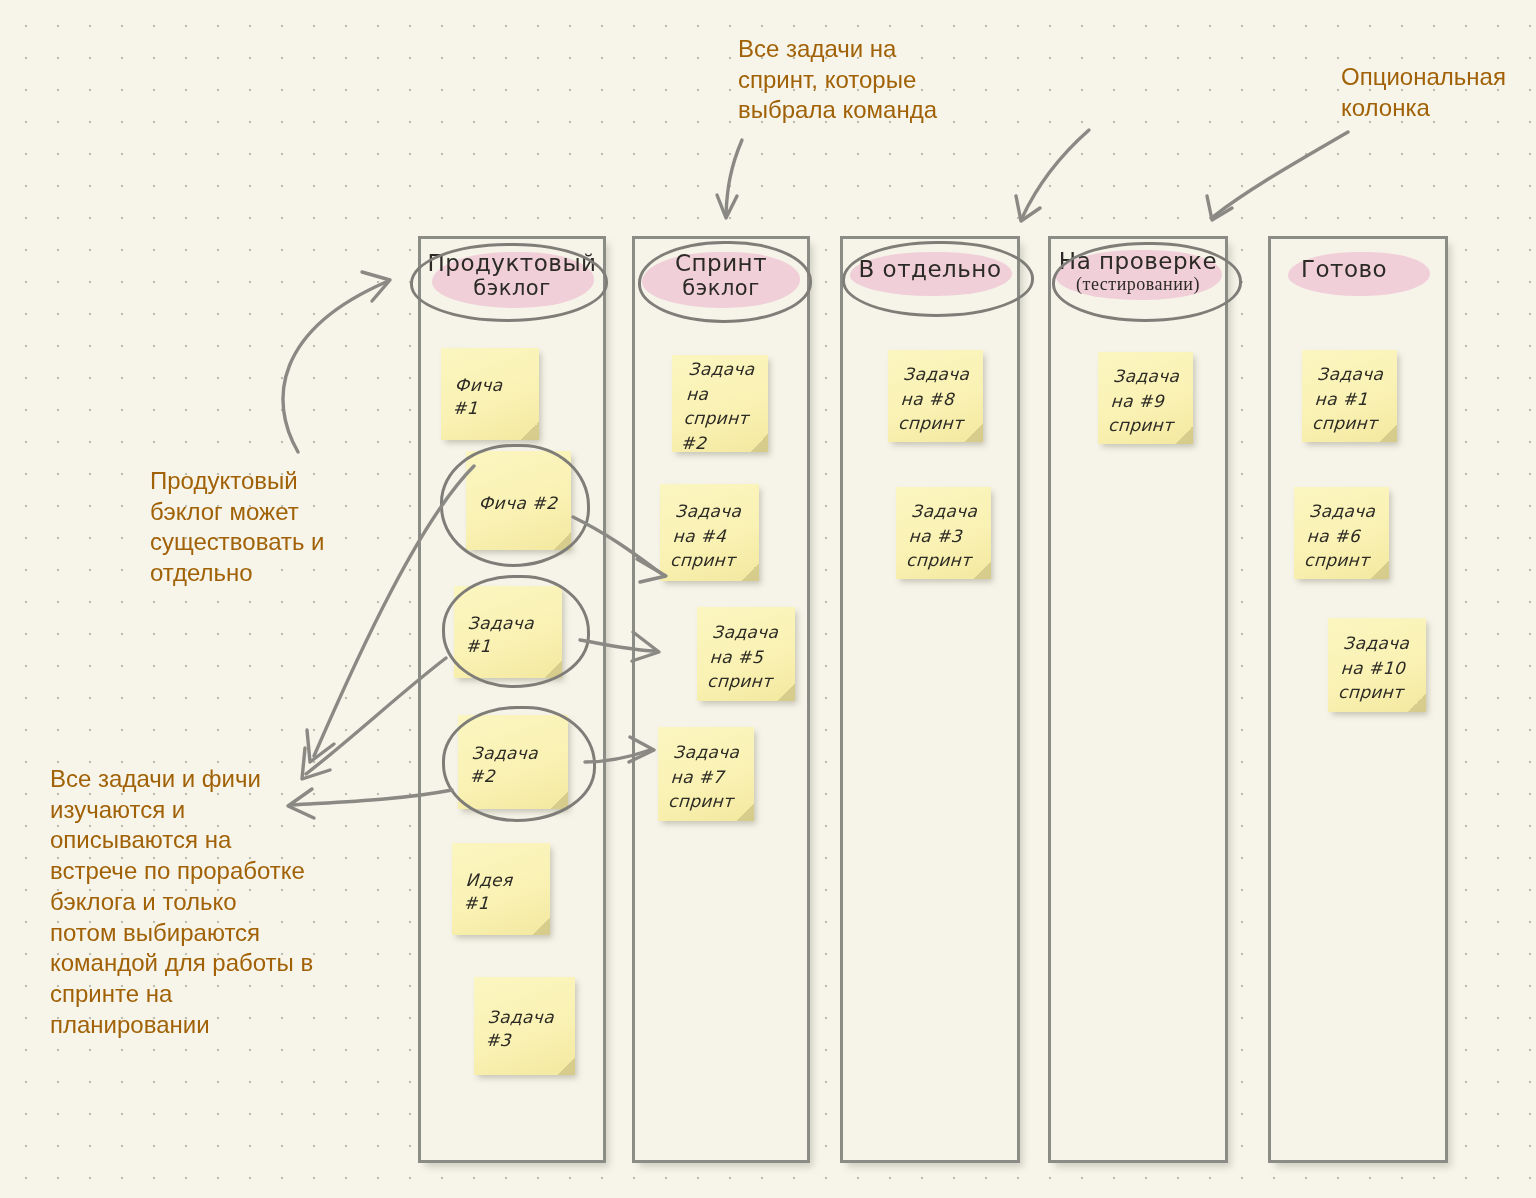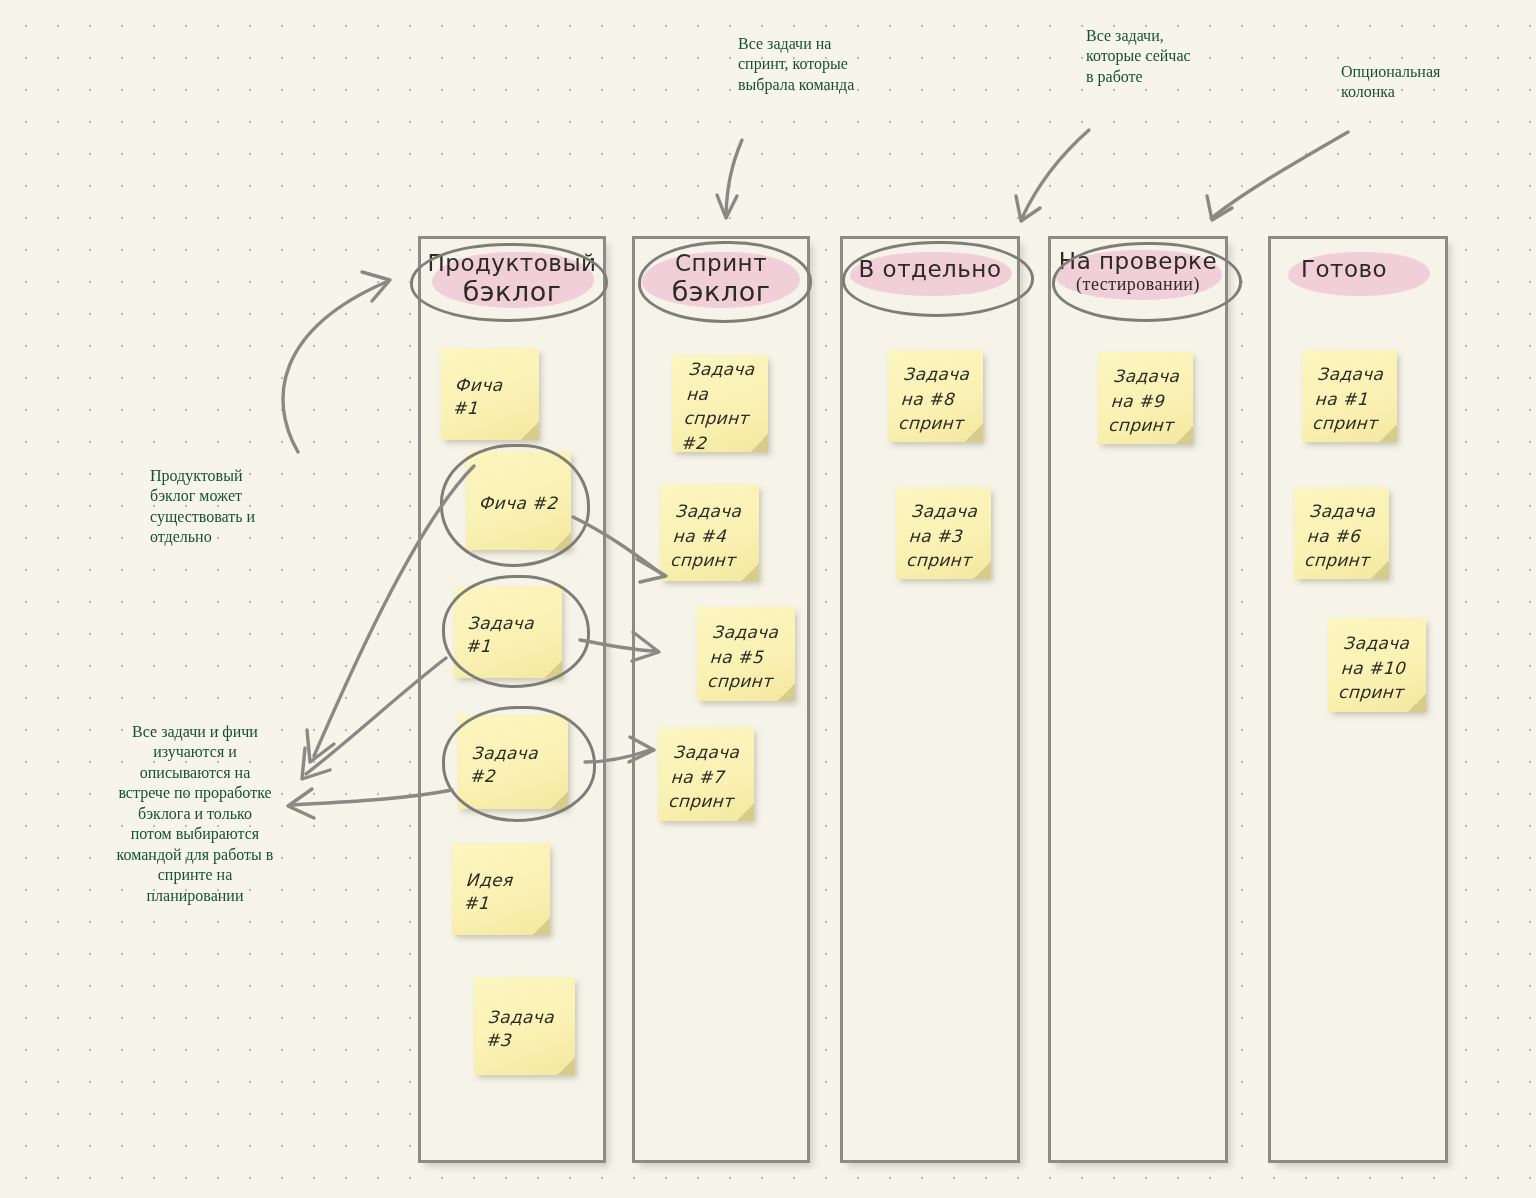--- a/index.html
+++ b/index.html
@@ -48,21 +48,21 @@
     z-index: 0;
   }
   .col-header .txt {
     position: relative;
     z-index: 1;
     display: block;
     letter-spacing: 0.5px;
     line-height: 1.15;
   }
   .col-header .txt .l1 { display:block; font-size: 23px; }
-  .col-header .txt .l2 { display:block; font-size: 27px; }
+  .col-header .txt .l2 { display:block; font-size: 21px; }
 
   
   .header-oval {
     position: absolute;
     border: 3.5px solid #7e7d78;
     border-radius: 50% 48% 52% 50% / 52% 50% 50% 48%;
     pointer-events: none;
     z-index: 2;
   }
 
@@ -103,24 +103,24 @@
     position: absolute;
     border: 3.5px solid #7e7d78;
     border-radius: 50% 47% 53% 50% / 49% 52% 48% 51%;
     pointer-events: none;
     z-index: 5;
   }
 
   
   .anno {
     position: absolute;
-    font-family: Liberation Serif, serif;
-    font-size: 16px;
+    font-family: Liberation Sans, sans-serif;
+    font-size: 24px;
     line-height: 1.28;
-    color: #14532d;
+    color: #a16207;
     white-space: pre-line;
   }
 
   svg.overlay {
     position: absolute;
     left: 0; top: 0;
     width: 1536px;
     height: 1198px;
     pointer-events: none;
     z-index: 6;
@@ -256,33 +256,30 @@
   <div class="note multi" style="left:1328px; top:618px; width:98px; height:94px;">
     <span class="note-text" style="white-space: pre-line;">Задача
 на    #10
 спринт</span>
   </div>
 
   <div class="anno" style="left: 738px; top: 34px; width: 240px; white-space: pre-line;">Все задачи на
 спринт, которые
 выбрала команда</div>
 
-  <div class="anno" style="left: 1086px; top: 26px; width: 200px; white-space: pre-line;">Все задачи,
-которые сейчас
-в работе</div>
 
   <div class="anno" style="left: 1341px; top: 62px; width: 200px; white-space: pre-line;">Опциональная
 колонка</div>
 
   <div class="anno" style="left: 150px; top: 466px; width: 210px; white-space: pre-line;">Продуктовый
 бэклог может
 существовать и
 отдельно</div>
 
-  <div class="anno" style="left: 50px; top: 722px; width: 290px; white-space: pre-line; text-align: center;">Все задачи и фичи
+  <div class="anno" style="left: 50px; top: 764px; width: 290px; white-space: pre-line;">Все задачи и фичи
 изучаются и
 описываются на
 встрече по проработке
 бэклога и только
 потом выбираются
 командой для работы в
 спринте на
 планировании</div>
 
   <svg class="overlay" viewBox="0 0 1536 1198" xmlns="http://www.w3.org/2000/svg">

